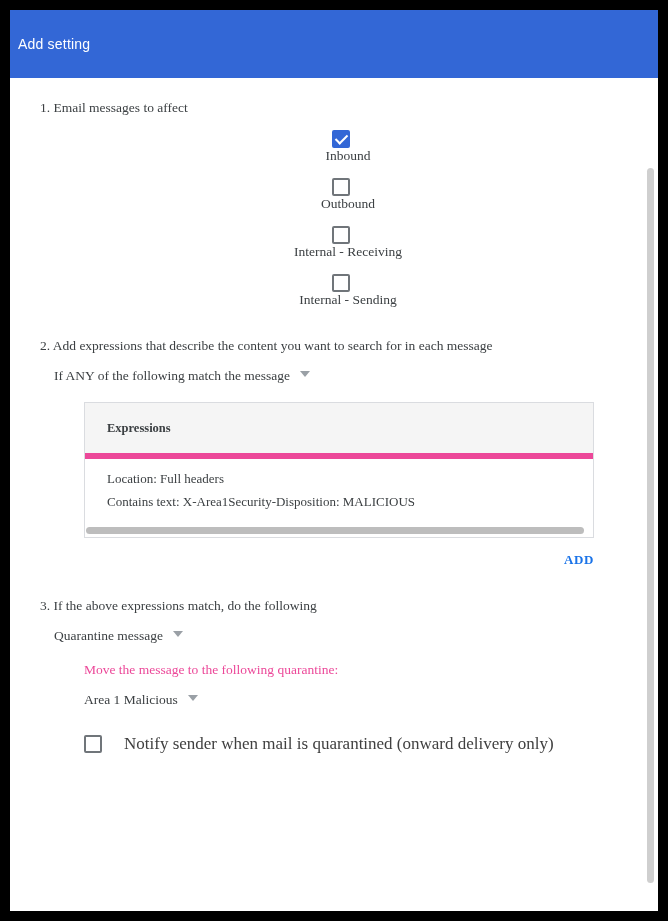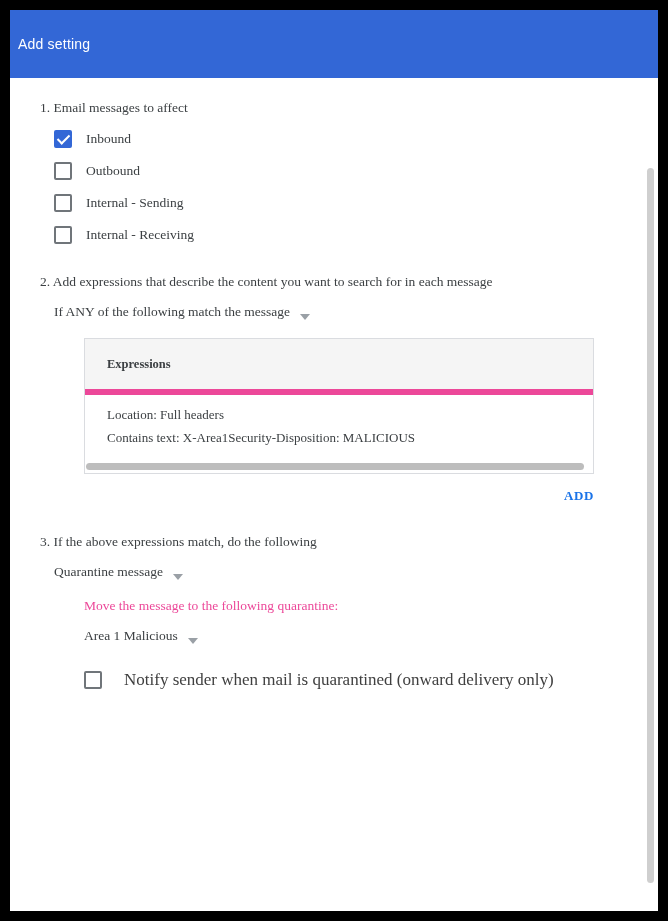--- a/index.html
+++ b/index.html
@@ -78,20 +78,21 @@
     margin: 0 0 14px 0;
   }
   .section {
     margin-bottom: 30px;
     font-family: Liberation Serif, serif;
   }
   .checkbox-row {
     display: flex;
     align-items: center;
     margin: 0 0 14px 14px;
+    flex-direction: column;
   }
   .cb {
     width: 18px;
     height: 18px;
     border: 2px solid #70757a;
     border-radius: 2px;
     box-sizing: border-box;
     background: #ffffff;
     flex: 0 0 auto;
   }
@@ -111,21 +112,21 @@
     border-width: 0 2px 2px 0;
     transform: rotate(45deg);
   }
   .cb-label {
     font-size: 13.5px;
     color: #3c4043;
     margin-left: 14px;
   }
   .select-row {
     display: flex;
-    align-items: flex-end;
+    align-items: flex-start;
     margin-left: 14px;
     margin-bottom: 18px;
   }
   .select-text {
     font-size: 13.5px;
     color: #3c4043;
   }
   .caret {
     width: 0;
     height: 0;
@@ -258,26 +259,26 @@
             <div class="cb-label">Inbound</div>
           </div>
 
           <div class="checkbox-row">
             <div class="cb"></div>
             <div class="cb-label">Outbound</div>
           </div>
 
           <div class="checkbox-row">
             <div class="cb"></div>
-            <div class="cb-label">Internal - Sending</div>
+            <div class="cb-label">Internal - Receiving</div>
           </div>
 
           <div class="checkbox-row">
             <div class="cb"></div>
-            <div class="cb-label">Internal - Receiving</div>
+            <div class="cb-label">Internal - Sending</div>
           </div>
         </div>
 
         <div class="section">
           <div class="section-title">2. Add expressions that describe the content you want to search for in each message</div>
 
           <div class="select-row">
             <div class="select-text">If ANY of the following match the message</div>
             <div class="caret"></div>
           </div>

